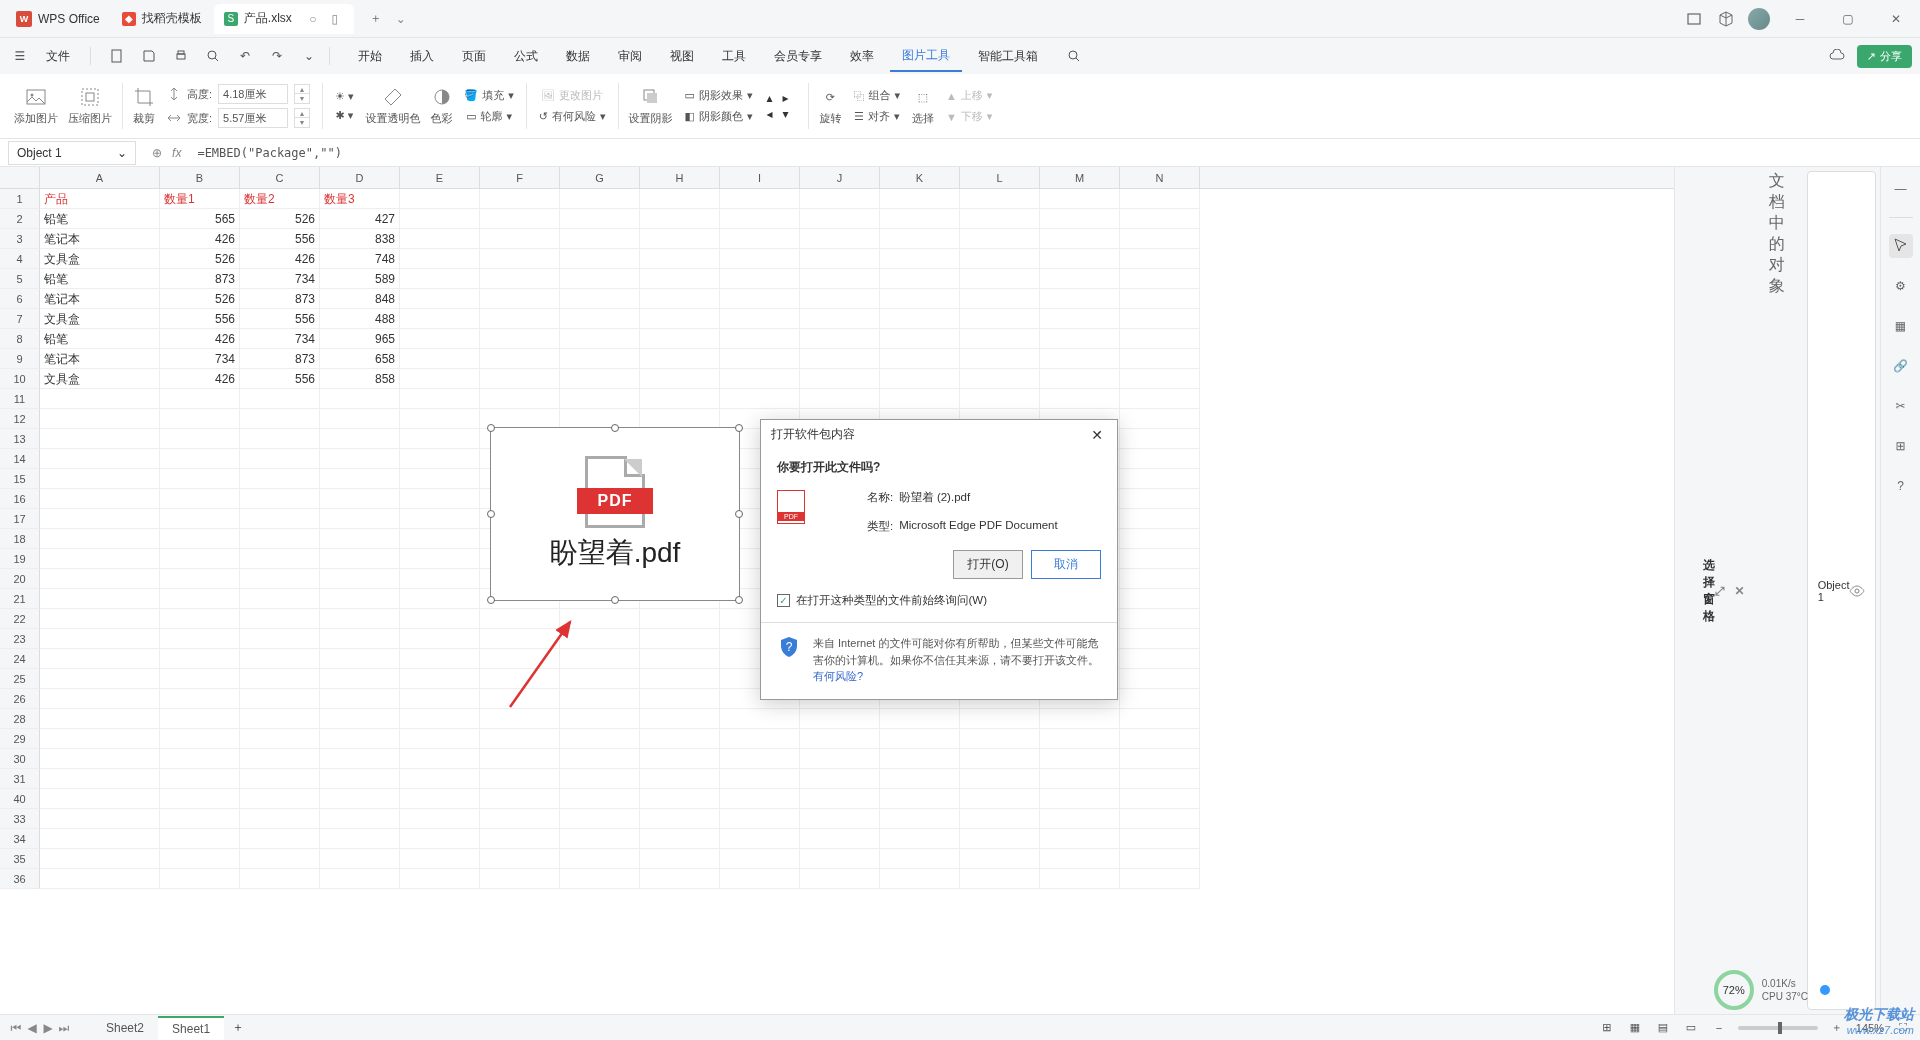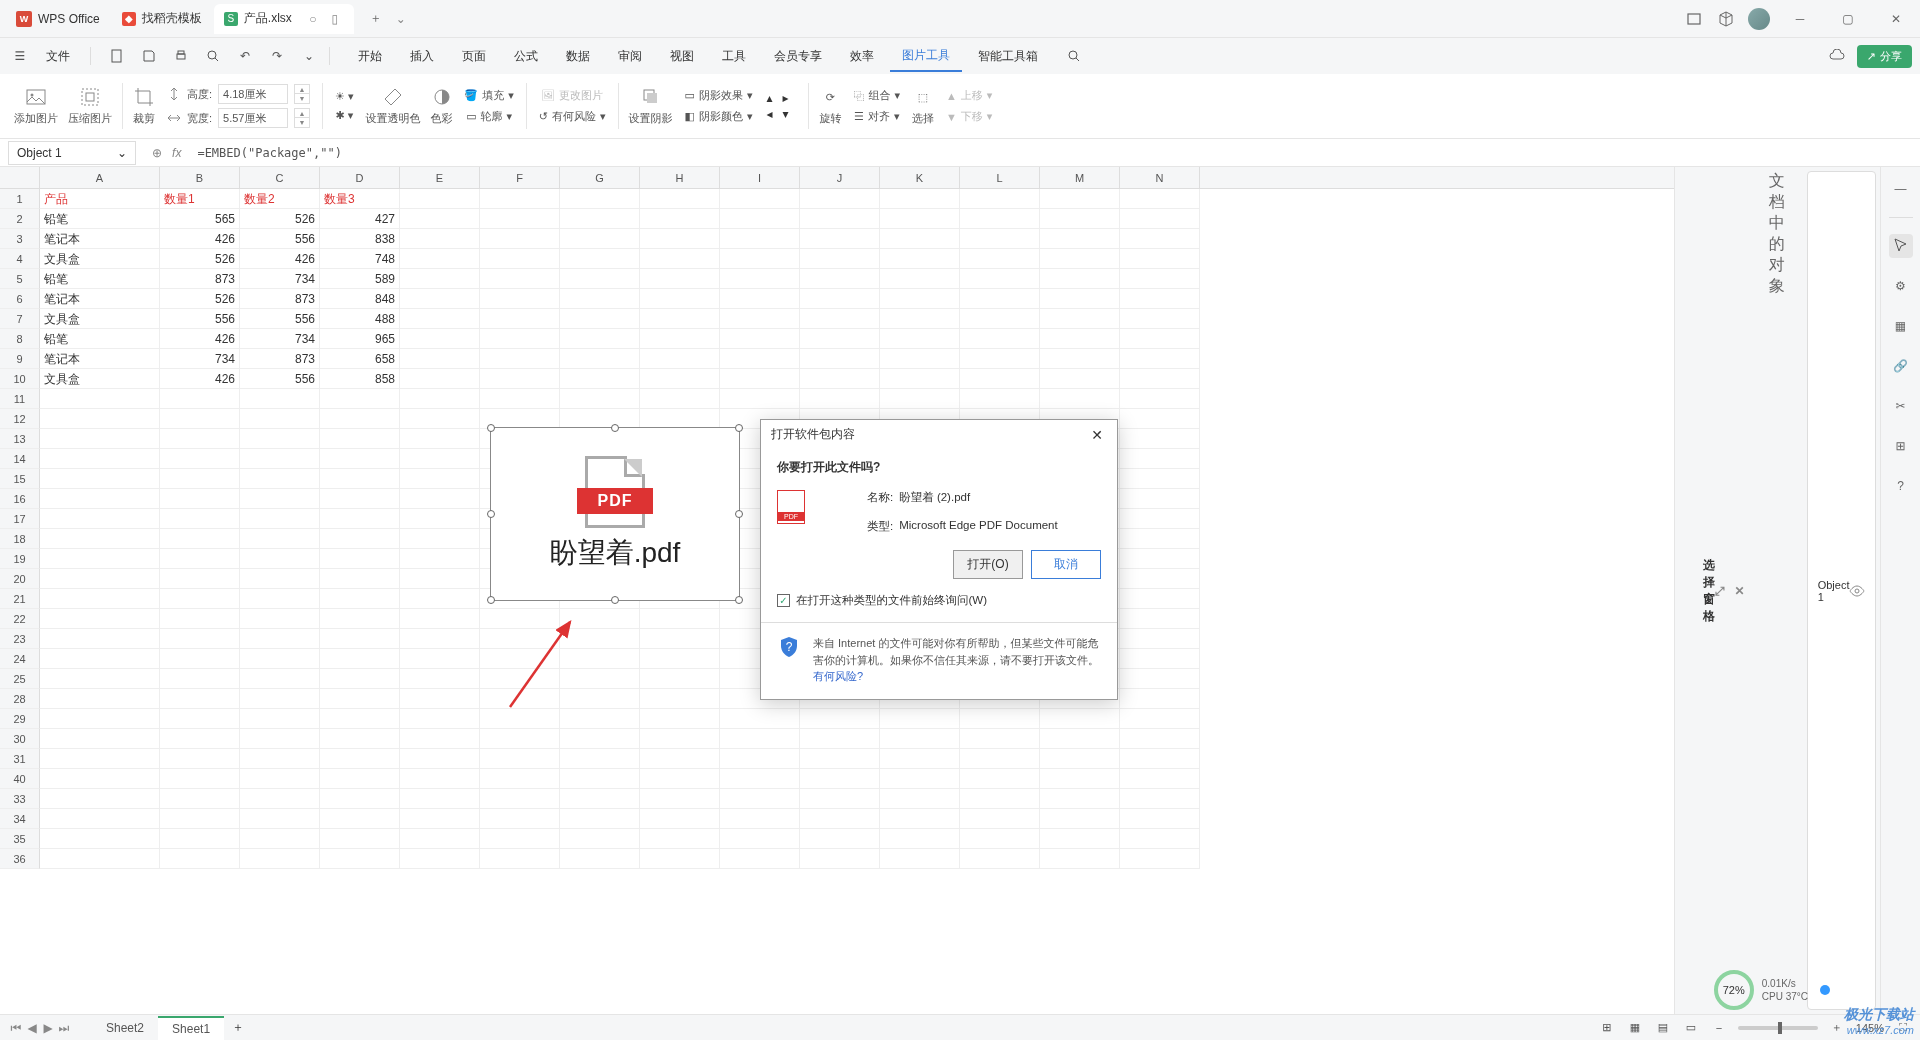--- a/index.html
+++ b/index.html
@@ -806,20 +806,37 @@
           <div class="cell" style="width:80px"></div>
           <div class="cell" style="width:80px"></div>
           <div class="cell" style="width:80px"></div>
           <div class="cell" style="width:80px"></div>
           <div class="cell" style="width:80px"></div>
           <div class="cell" style="width:80px"></div>
           <div class="cell" style="width:80px"></div>
           <div class="cell" style="width:80px"></div>
         </div>
         <div class="row">
+          <div class="row-h">26</div>
+          <div class="cell" style="width:120px"></div>
+          <div class="cell" style="width:80px"></div>
+          <div class="cell" style="width:80px"></div>
+          <div class="cell" style="width:80px"></div>
+          <div class="cell" style="width:80px"></div>
+          <div class="cell" style="width:80px"></div>
+          <div class="cell" style="width:80px"></div>
+          <div class="cell" style="width:80px"></div>
+          <div class="cell" style="width:80px"></div>
+          <div class="cell" style="width:80px"></div>
+          <div class="cell" style="width:80px"></div>
+          <div class="cell" style="width:80px"></div>
+          <div class="cell" style="width:80px"></div>
+          <div class="cell" style="width:80px"></div>
+        </div>
+        <div class="row">
           <div class="row-h">28</div>
           <div class="cell" style="width:120px"></div>
           <div class="cell" style="width:80px"></div>
           <div class="cell" style="width:80px"></div>
           <div class="cell" style="width:80px"></div>
           <div class="cell" style="width:80px"></div>
           <div class="cell" style="width:80px"></div>
           <div class="cell" style="width:80px"></div>
           <div class="cell" style="width:80px"></div>
           <div class="cell" style="width:80px"></div>

